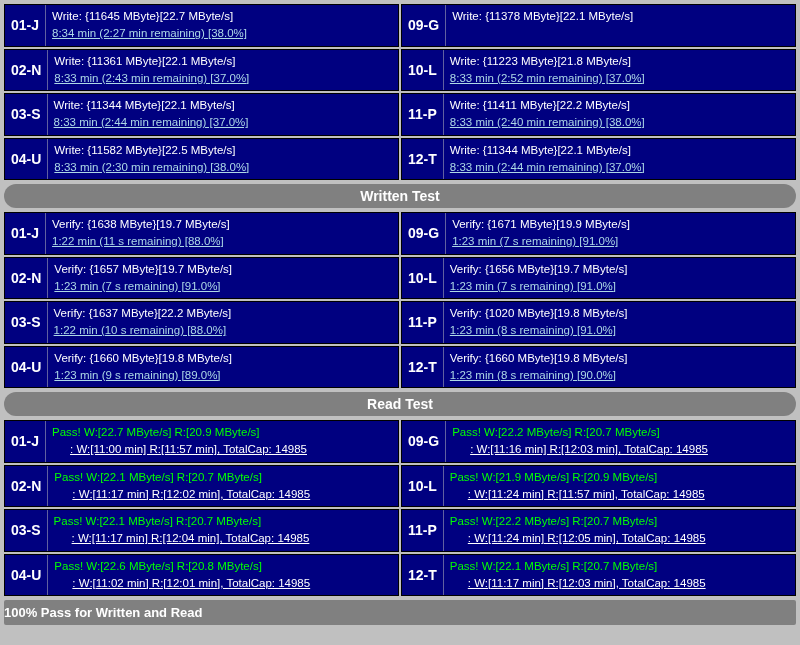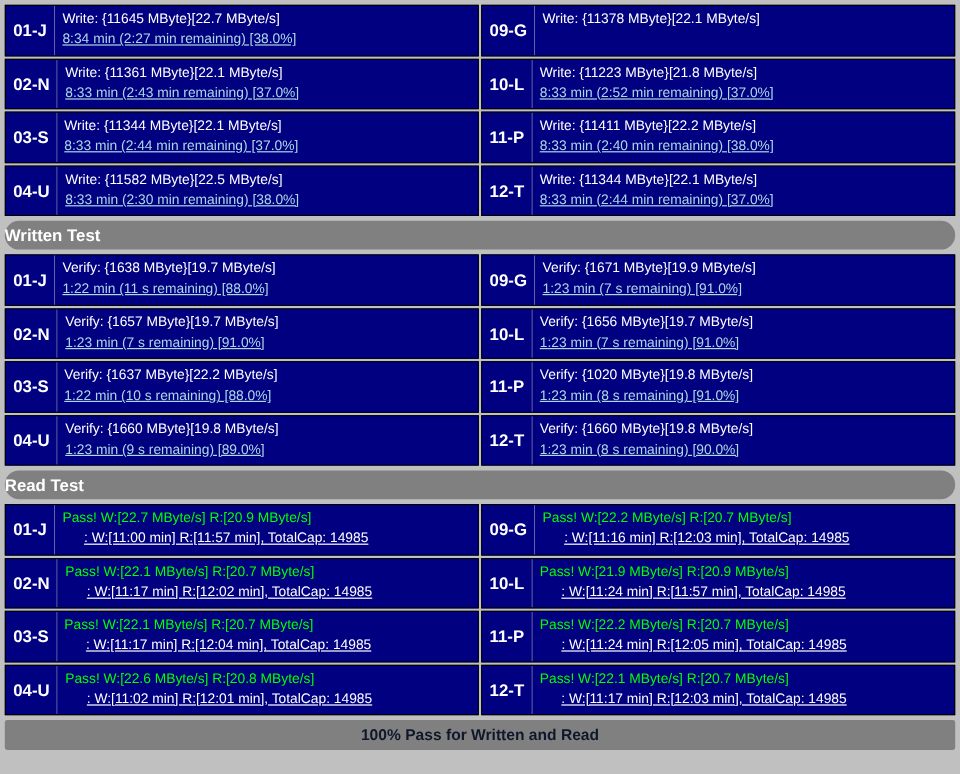--- a/index.html
+++ b/index.html
@@ -46,42 +46,41 @@
       flex: 1;
       background: #000080;
       color: white;
       padding: 3px 6px;
       font-size: 11.5px;
       line-height: 1.5;
     }
     .drive-info .line1 { color: white; }
     .drive-info .line2 { color: #add8e6; text-decoration: underline; }
     .section-header {
-      text-align: left;
+      text-align: center;
       background: #808080;
       color: white;
       font-size: 14px;
       font-weight: bold;
       padding: 4px 0;
       margin: 4px 0;
       border-radius: 12px;
     }
     
     .pass-cell {
       display: flex;
       align-items: stretch;
       background: #000080;
       border: 1px solid #000;
     }
     .pass-cell .drive-info .line1 { color: #00ff00; }
     .pass-cell .drive-info .line2 { color: white; margin-left: 18px; }
     .footer-bar {
-      text-align: center;
       background: #808080;
-      color: #0f172a;
+      color: #ffffff;
       font-size: 13px;
       font-weight: bold;
       padding: 5px 0;
       margin-top: 4px;
       border-radius: 2px;
     }
   </style>
 </head>
 <body>
 

